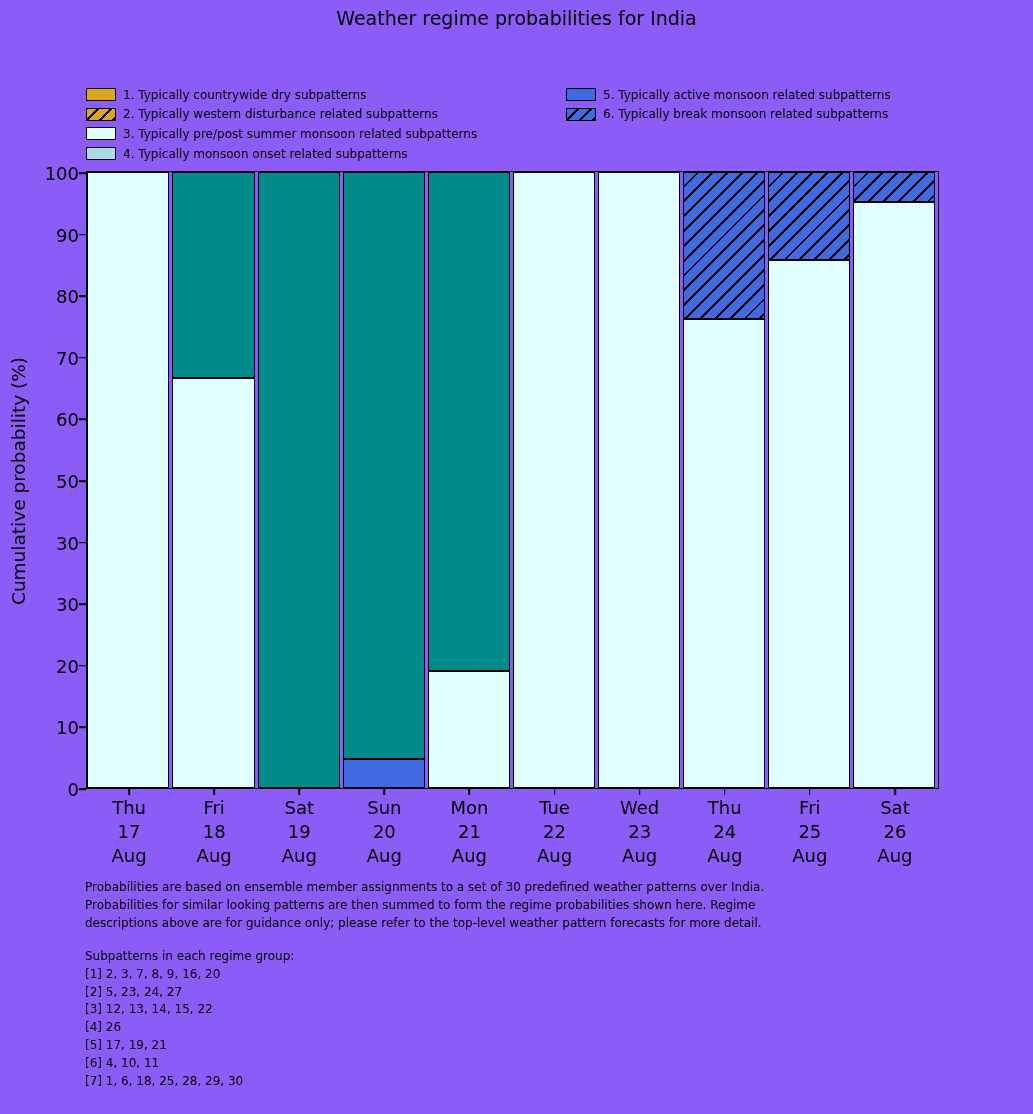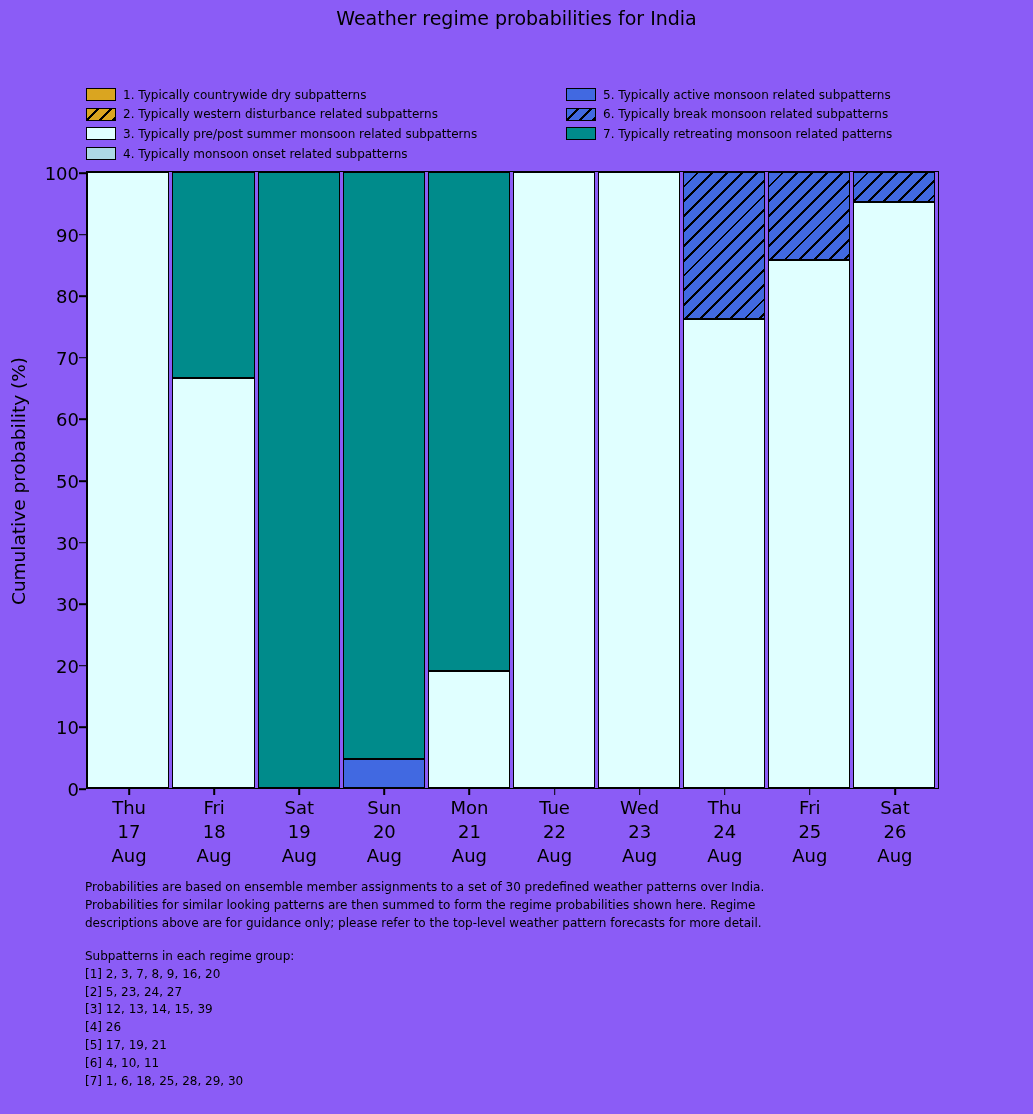--- a/index.html
+++ b/index.html
@@ -61,24 +61,20 @@
     </div>
   <div id="legend-right" class="legend-col" style="left:566px;top:85px;">
       <div class="legend-row">
         <span class="legend-swatch" style="background-color: rgb(65, 105, 225);"></span>
         <span class="legend-label">5. Typically active monsoon related subpatterns</span>
       </div>
       <div class="legend-row">
         <span class="legend-swatch hatch" style="background-color: rgb(65, 105, 225);"></span>
         <span class="legend-label">6. Typically break monsoon related subpatterns</span>
       </div>
-      <div class="legend-row">
-        <span class="legend-swatch" style="background-color: rgb(0, 139, 139);"></span>
-        <span class="legend-label">7. Typically retreating monsoon related patterns</span>
-      </div>
     </div>
 
   <div class="ylabel">Cumulative probability (%)</div>
 
   <div id="plot" class="plot">
       <div class="bar" style="left: 0px; width: 82.1px;">
         <div class="seg" title="3. Typically pre/post summer monsoon related subpatterns: 100%" style="height: 616px; background-color: rgb(224, 255, 255);"></div>
       </div>
       <div class="bar" style="left: 85.1px; width: 82.1px;">
         <div class="seg" title="3. Typically pre/post summer monsoon related subpatterns: 66.7%" style="height: 410.872px; background-color: rgb(224, 255, 255);"></div>
@@ -203,19 +199,19 @@
 
   <div id="footer-para" class="footer-block" style="top:879px;">
       <div>Probabilities are based on ensemble member assignments to a set of 30 predefined weather patterns over India.</div>
       <div>Probabilities for similar looking patterns are then summed to form the regime probabilities shown here. Regime</div>
       <div>descriptions above are for guidance only; please refer to the top-level weather pattern forecasts for more detail.</div>
     </div>
   <div id="footer-sub" class="footer-block" style="top:948px;">
       <div>Subpatterns in each regime group:</div>
       <div>[1] 2, 3, 7, 8, 9, 16, 20</div>
       <div>[2] 5, 23, 24, 27</div>
-      <div>[3] 12, 13, 14, 15, 39</div>
+      <div>[3] 12, 13, 14, 15, 22</div>
       <div>[4] 26</div>
       <div>[5] 17, 19, 21</div>
       <div>[6] 4, 10, 11</div>
       <div>[7] 1, 6, 18, 25, 28, 29, 30</div>
     </div>
 </div>
 
 </body></html>

